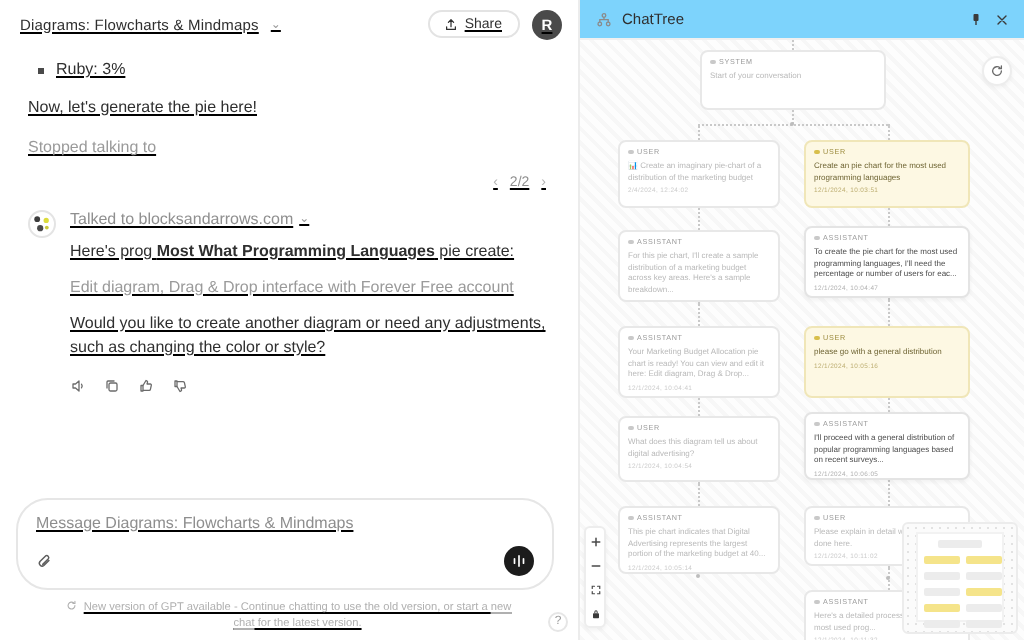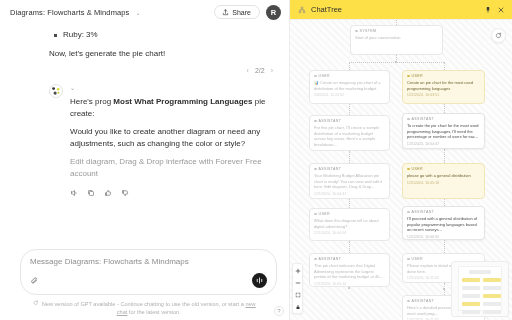--- a/index.html
+++ b/index.html
@@ -11,20 +11,21 @@
   }
   #app { position: relative; width: 512px; height: 320px; display: flex; background:#fff; }
 
   
   .chat-pane {
     position: relative;
     width: 290px; height: 320px;
     background: #ffffff;
     display: flex; flex-direction: column;
     border-right: 1px solid #ececec;
+    text-decoration: underline;
   }
   .chat-topbar {
     height: 24px; flex: 0 0 24px;
     display: flex; align-items: center;
     padding: 0 8px 0 10px;
     background: #fff;
     gap: 6px;
   }
   .gpt-title {
     font-size: 7.5px; color: #2f2f2f; letter-spacing: .1px; white-space: nowrap;
@@ -44,21 +45,20 @@
     width: 15px; height: 15px; border-radius: 50%;
     background: #4a4a4a; color: #fff;
     font-size: 7.5px; font-weight: bold;
     display: flex; align-items: center; justify-content: center;
   }
 
   .chat-scroll {
     flex: 1 1 auto; position: relative;
     overflow: hidden;
     padding: 0 14px;
-    margin-left: 35px;
   }
   .msg-block { padding-top: 2px; }
 
   ul.bullets { list-style: none; margin: 4px 0 0 0; }
   ul.bullets li {
     position: relative; font-size: 8px; color: #2f2f2f;
     padding-left: 14px; margin-bottom: 8px; line-height: 1.2;
   }
   ul.bullets li:before {
     content: ""; position: absolute; left: 5px; top: 4px;
@@ -102,21 +102,21 @@
   }
   .assist-p {
     font-size: 8px; color: #2f2f2f; line-height: 1.5; margin-bottom: 6px;
   }
   .assist-p b { font-weight: bold; }
   .assist-p.grey { color: #9a9a9a; }
   .action-icons { display: flex; gap: 9px; margin-top: 9px; }
   .action-icons svg { width: 8px; height: 8px; display: block; }
 
   
-  .composer-wrap { flex: 0 0 auto; padding: 6px 12px 0 20px; }
+  .composer-wrap { flex: 0 0 auto; padding: 6px 12px 0 8px; }
   .composer {
     border: 1px solid #e6e6e6; border-radius: 16px;
     background: #fff; padding: 7px 9px 6px 9px;
     height: 46px; position: relative;
     display: flex; flex-direction: column; justify-content: space-between;
   }
   .composer-placeholder { font-size: 8px; color: #8e8e8e; }
   .composer-bottom {
     display: flex; align-items: center; justify-content: space-between;
   }
@@ -143,21 +143,21 @@
   }
 
   
   .tree-pane {
     position: relative; width: 222px; height: 320px;
     background: #fcfcfc; display: flex; flex-direction: column;
   }
   .tree-topbar {
     flex: 0 0 20px; height: 20px;
     display: flex; align-items: center; gap: 5px;
-    padding: 0 7px 0 8px; background: #fde047;
+    padding: 0 7px 0 8px; background: #7dd3fc;
     border-bottom: 1px solid #f0f0f0;
   }
   .tree-title { font-size: 7.5px; color: #2f2f2f; }
   .tree-topbar .sp { flex: 1 1 auto; }
   .tt-ico { width: 8px; height: 8px; display: block; color: #4a4a4a; }
 
   .canvas {
     position: relative; flex: 1 1 auto; overflow: hidden;
     background:
       repeating-linear-gradient(45deg, #f7f7f7 0 2px, #fdfdfd 2px 5px);
@@ -270,48 +270,50 @@
       </div>
       <div class="avatar-r">R</div>
     </div>
 
     <div class="chat-scroll">
 
       <div class="msg-block">
         <ul class="bullets">
           <li>Ruby: 3%</li>
         </ul>
-        <div class="para">Now, let's generate the pie chart!</div>
+        <div class="para">Now, let's generate the pie here!</div>
+        <div class="muted">Stopped talking to</div>
       </div>
 
 
       <div class="pager">
         <span class="pager-arrow">‹</span>
         <span class="pager-count">2/2</span>
         <span class="pager-arrow">›</span>
       </div>
 
       <div class="assist-row">
         <div class="gpt-avatar">
           <svg viewBox="0 0 20 20" width="12" height="12">
             <circle cx="6" cy="6" r="2.4" fill="#3c3c3c"></circle>
             <circle cx="13.5" cy="7" r="2.2" fill="#dcdc3c"></circle>
             <circle cx="8.5" cy="13.5" r="2.6" fill="#4a4a4a"></circle>
             <circle cx="14" cy="13" r="1.6" fill="#c8c83a"></circle>
           </svg>
         </div>
         <div class="assist-body">
           <div class="tool-line">
+            <span>Talked to blocksandarrows.com</span>
             <span class="chev">⌄</span>
           </div>
           <div class="assist-p">
             <span>Here's prog </span><b>Most What Programming Languages</b><span> pie create:</span>
           </div>
+          <div class="assist-p grey">Edit diagram, Drag &amp; Drop interface with Forever Free account</div>
           <div class="assist-p">Would you like to create another diagram or need any adjustments, such as changing the color or style?</div>
-          <div class="assist-p grey">Edit diagram, Drag &amp; Drop interface with Forever Free account</div>
           <div class="action-icons">
             <svg viewBox="0 0 16 16" fill="none" stroke="#6b6b6b" stroke-width="1.3" stroke-linecap="round" stroke-linejoin="round">
               <path d="M3 6v4h2.5L9 13V3L5.5 6H3z"></path>
                 <path d="M11.5 6.2c.7.9.7 2.7 0 3.6"></path>
             </svg>
             <svg viewBox="0 0 16 16" fill="none" stroke="#6b6b6b" stroke-width="1.3" stroke-linejoin="round">
               <rect x="5" y="5" width="8" height="8" rx="1.5"></rect>
                 <path d="M10.5 3H4a1 1 0 00-1 1v6.5"></path>
             </svg>
             <svg viewBox="0 0 16 16" fill="none" stroke="#6b6b6b" stroke-width="1.3" stroke-linejoin="round">

